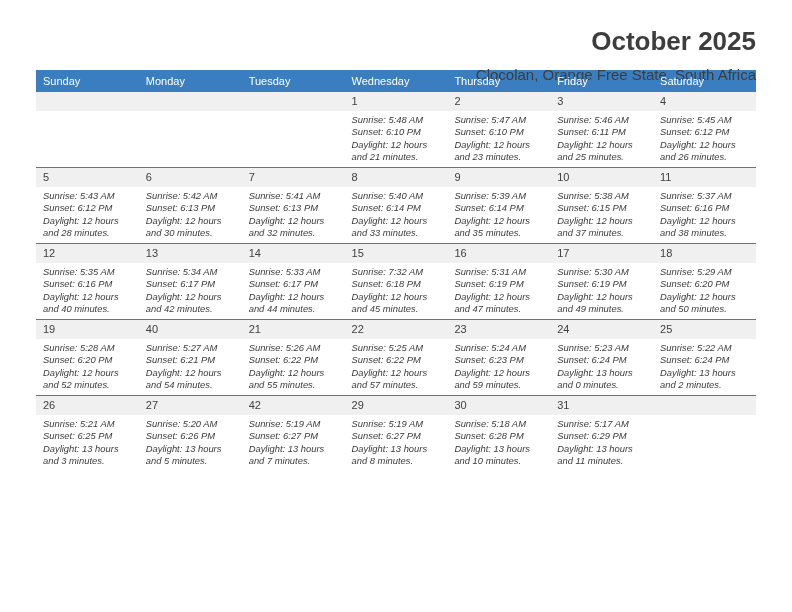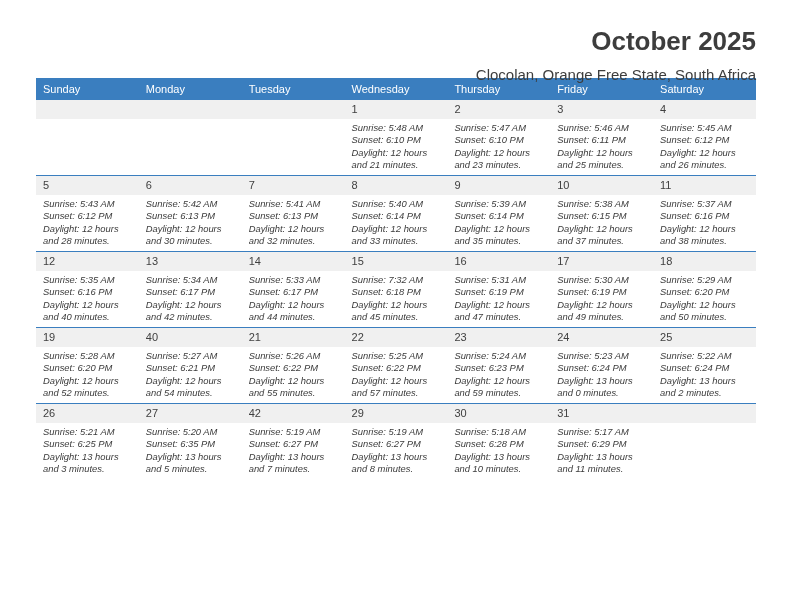--- a/index.html
+++ b/index.html
@@ -80,21 +80,21 @@
     line-height: 20px;
     color: #3d3d3d;
     margin: 9px 0 0 0;
     font-weight: normal;
     text-align: right;
   }
 
   
   .calendar {
     width: 720px;
-    margin-top: 8px;
+    margin-top: 0;
     border-collapse: collapse;
     table-layout: fixed;
   }
   .calendar th {
     background: #3a7ebf;
     color: #ffffff;
     font-size: 11px;
     font-weight: normal;
     text-align: left;
     padding: 5px 0 5px 7px;
@@ -452,21 +452,21 @@
                 <div>Sunset: 6:25 PM</div>
                 <div class="wrap">Daylight: 13 hours and 3 minutes.</div>
               </div>
             </div>
           </td>
           <td>
             <div class="cell-inner">
               <div class="daynum">27</div>
               <div class="detail">
                 <div>Sunrise: 5:20 AM</div>
-                <div>Sunset: 6:35 PM</div>
+                <div>Sunset: 6:26 PM</div>
                 <div class="wrap">Daylight: 13 hours and 5 minutes.</div>
               </div>
             </div>
           </td>
           <td>
             <div class="cell-inner">
               <div class="daynum">42</div>
               <div class="detail">
                 <div>Sunrise: 5:19 AM</div>
                 <div>Sunset: 6:27 PM</div>

